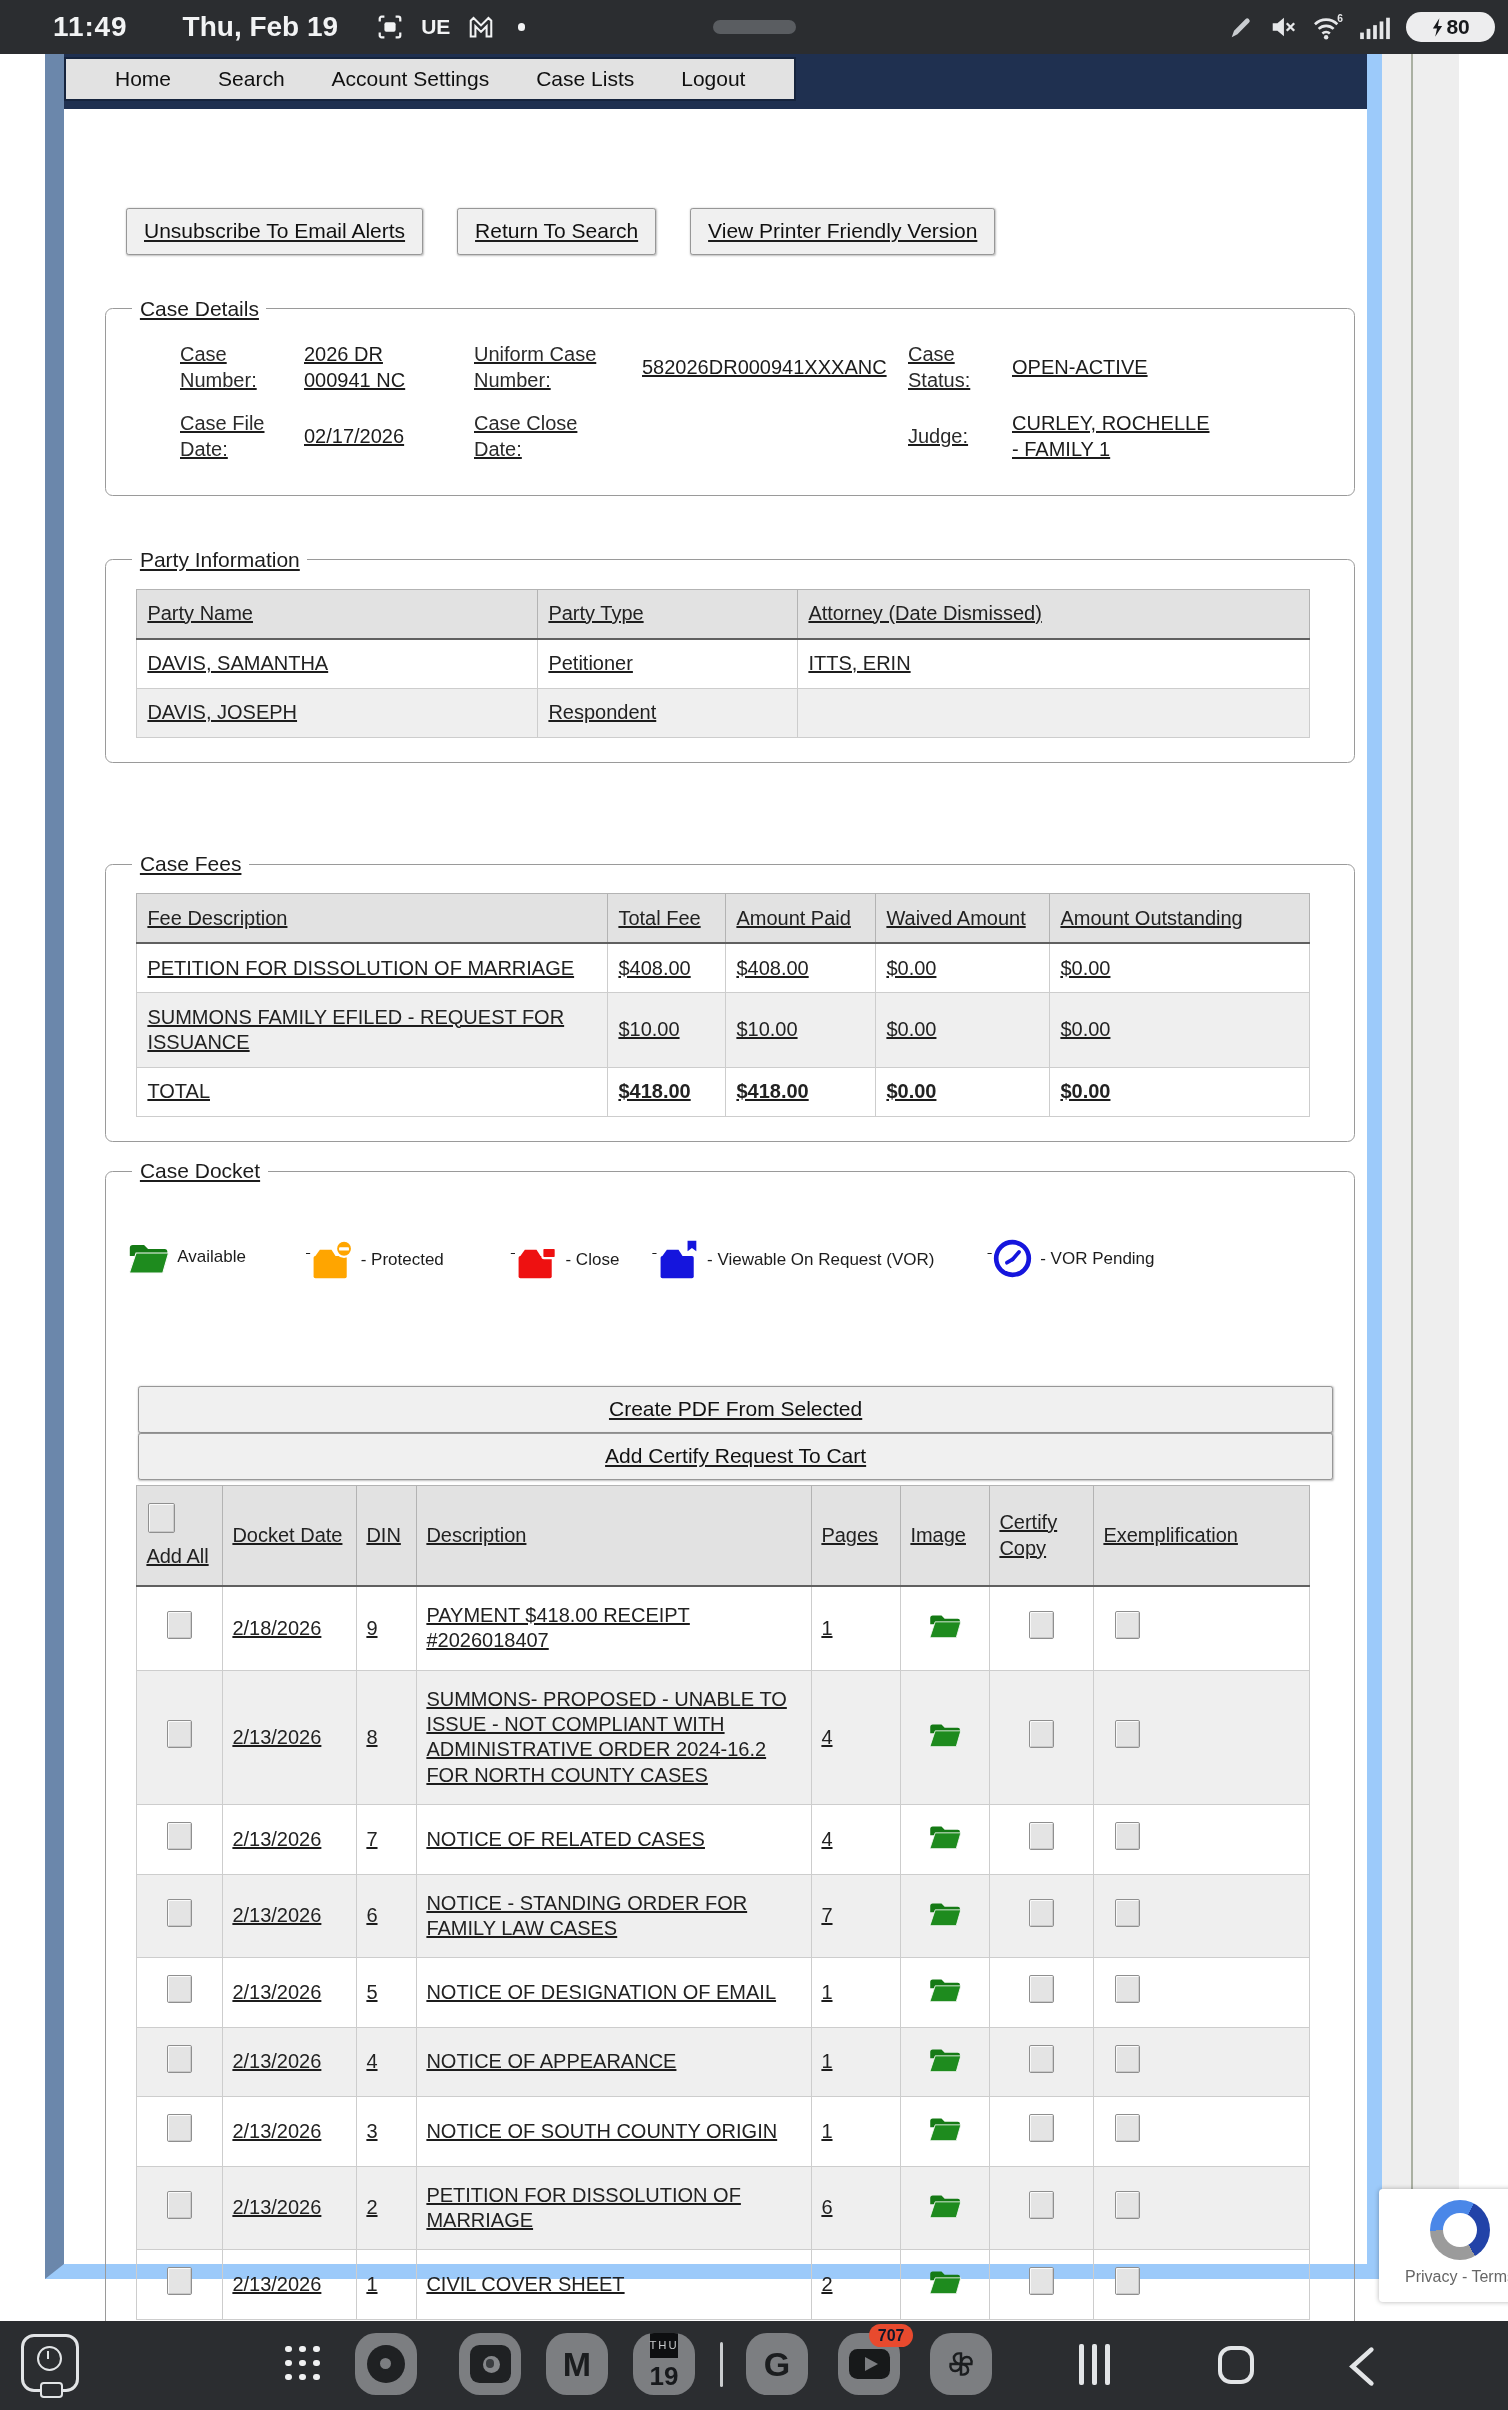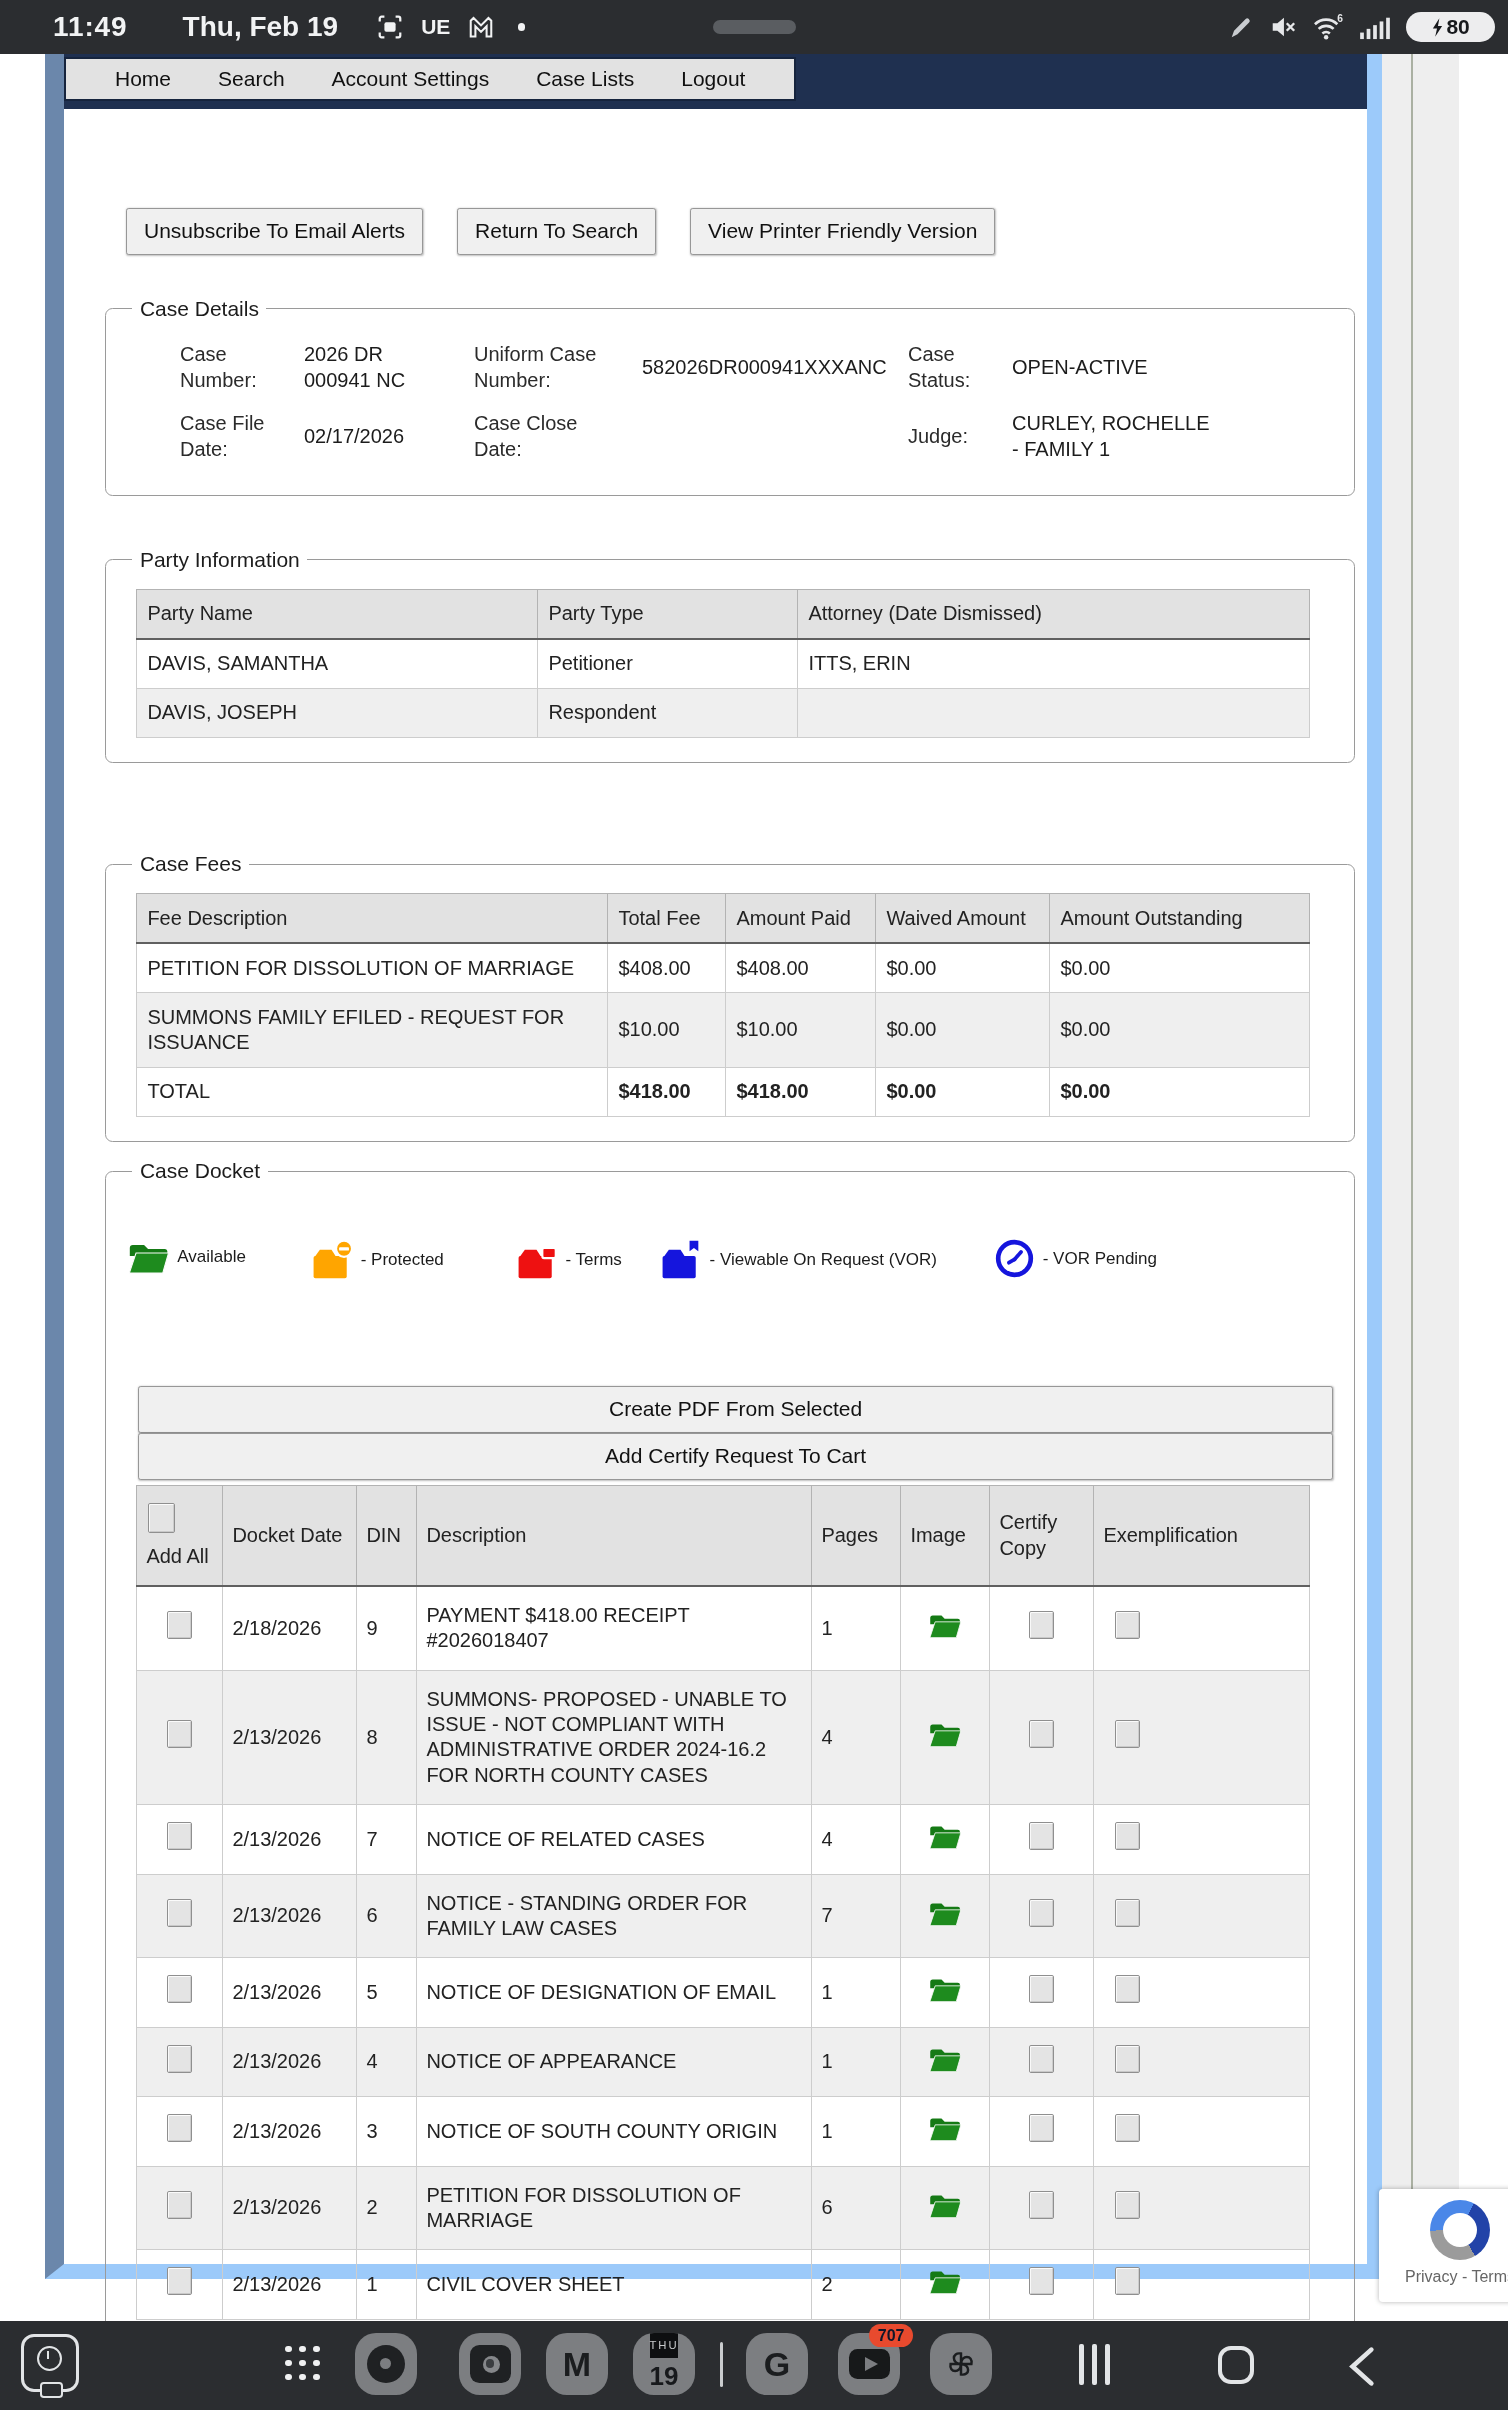--- a/index.html
+++ b/index.html
@@ -24,21 +24,21 @@
   .scroll-strip{position:absolute;left:1382px;top:54px;width:77px;height:2225px;background:#eeeeee;}
   .scroll-strip::after{content:"";position:absolute;left:29px;top:0;width:1.9px;height:100%;background:#aab0a2;}
   
   .frame{position:absolute;left:45px;top:54px;width:1337px;height:2225px;box-sizing:border-box;
     border-left:19px solid #6b87ab;border-right:15px solid #9ccafa;border-bottom:15px solid #9ccafa;
     background:#ffffff;}
   .nav-band{height:55px;background:#1f3050;position:relative;}
   .nav-menu{position:absolute;left:0;top:2.8px;height:44px;box-sizing:border-box;background:#e2e2e2;
     border:2.8px solid #16243d;display:flex;align-items:center;gap:47px;padding:0 49px;}
   .nav-item{font-size:21px;color:#101010;white-space:nowrap;}
-  .content{position:relative;width:100%;}
+  .content{position:relative;width:100%;text-decoration:underline;}
   
   .top-buttons{margin:99px 0 0 62px;display:flex;gap:34px;}
   .btn{font-family:"Liberation Sans",sans-serif;font-size:21px;color:#111;background:#f0f0f0;
     border:0.9px solid #979797;border-radius:2.8px;padding:10.4px 17px;box-shadow:0.9px 0.9px 1.9px rgba(0,0,0,.25);white-space:nowrap;}
   
   .fs{margin:42px 11.3px 0 41px;width:1250px;box-sizing:border-box;border:0.9px solid #9a9a9a;
     border-radius:7.5px;padding:5.6px 17px 21px 17px;}
   .fs legend{font-size:21px;color:#1c1c1c;padding:0 7.5px;margin-left:9.4px;}
   .fs-party{margin-top:52px;}
   .fs-fees{margin-top:89px;}
@@ -331,21 +331,21 @@
             </svg><span class="dl-txt">Available</span>
         </span>
         <span class="dl-item" style="margin-right:67px">
           <svg width="43" height="43" viewBox="0 0 46 46">
               <use href="#sym-folder-protected"></use>
             </svg><span class="dl-txt">- Protected</span>
         </span>
         <span class="dl-item" style="margin-right:33px">
           <svg width="43" height="43" viewBox="0 0 46 46">
               <use href="#sym-folder-sealed"></use>
-            </svg><span class="dl-txt">- Terms</span>
+            </svg><span class="dl-txt">- Close</span>
         </span>
         <span class="dl-item dl-vor" style="margin-right:37px">
           <svg width="43" height="43" viewBox="0 0 46 46">
               <use href="#sym-folder-vor"></use>
             </svg><span class="dl-txt">- Viewable On Request (VOR)</span>
         </span>
         <span class="dl-item">
           <svg width="41" height="41" viewBox="0 0 44 44">
               <use href="#sym-clock"></use>
             </svg><span class="dl-txt">- VOR Pending</span>

